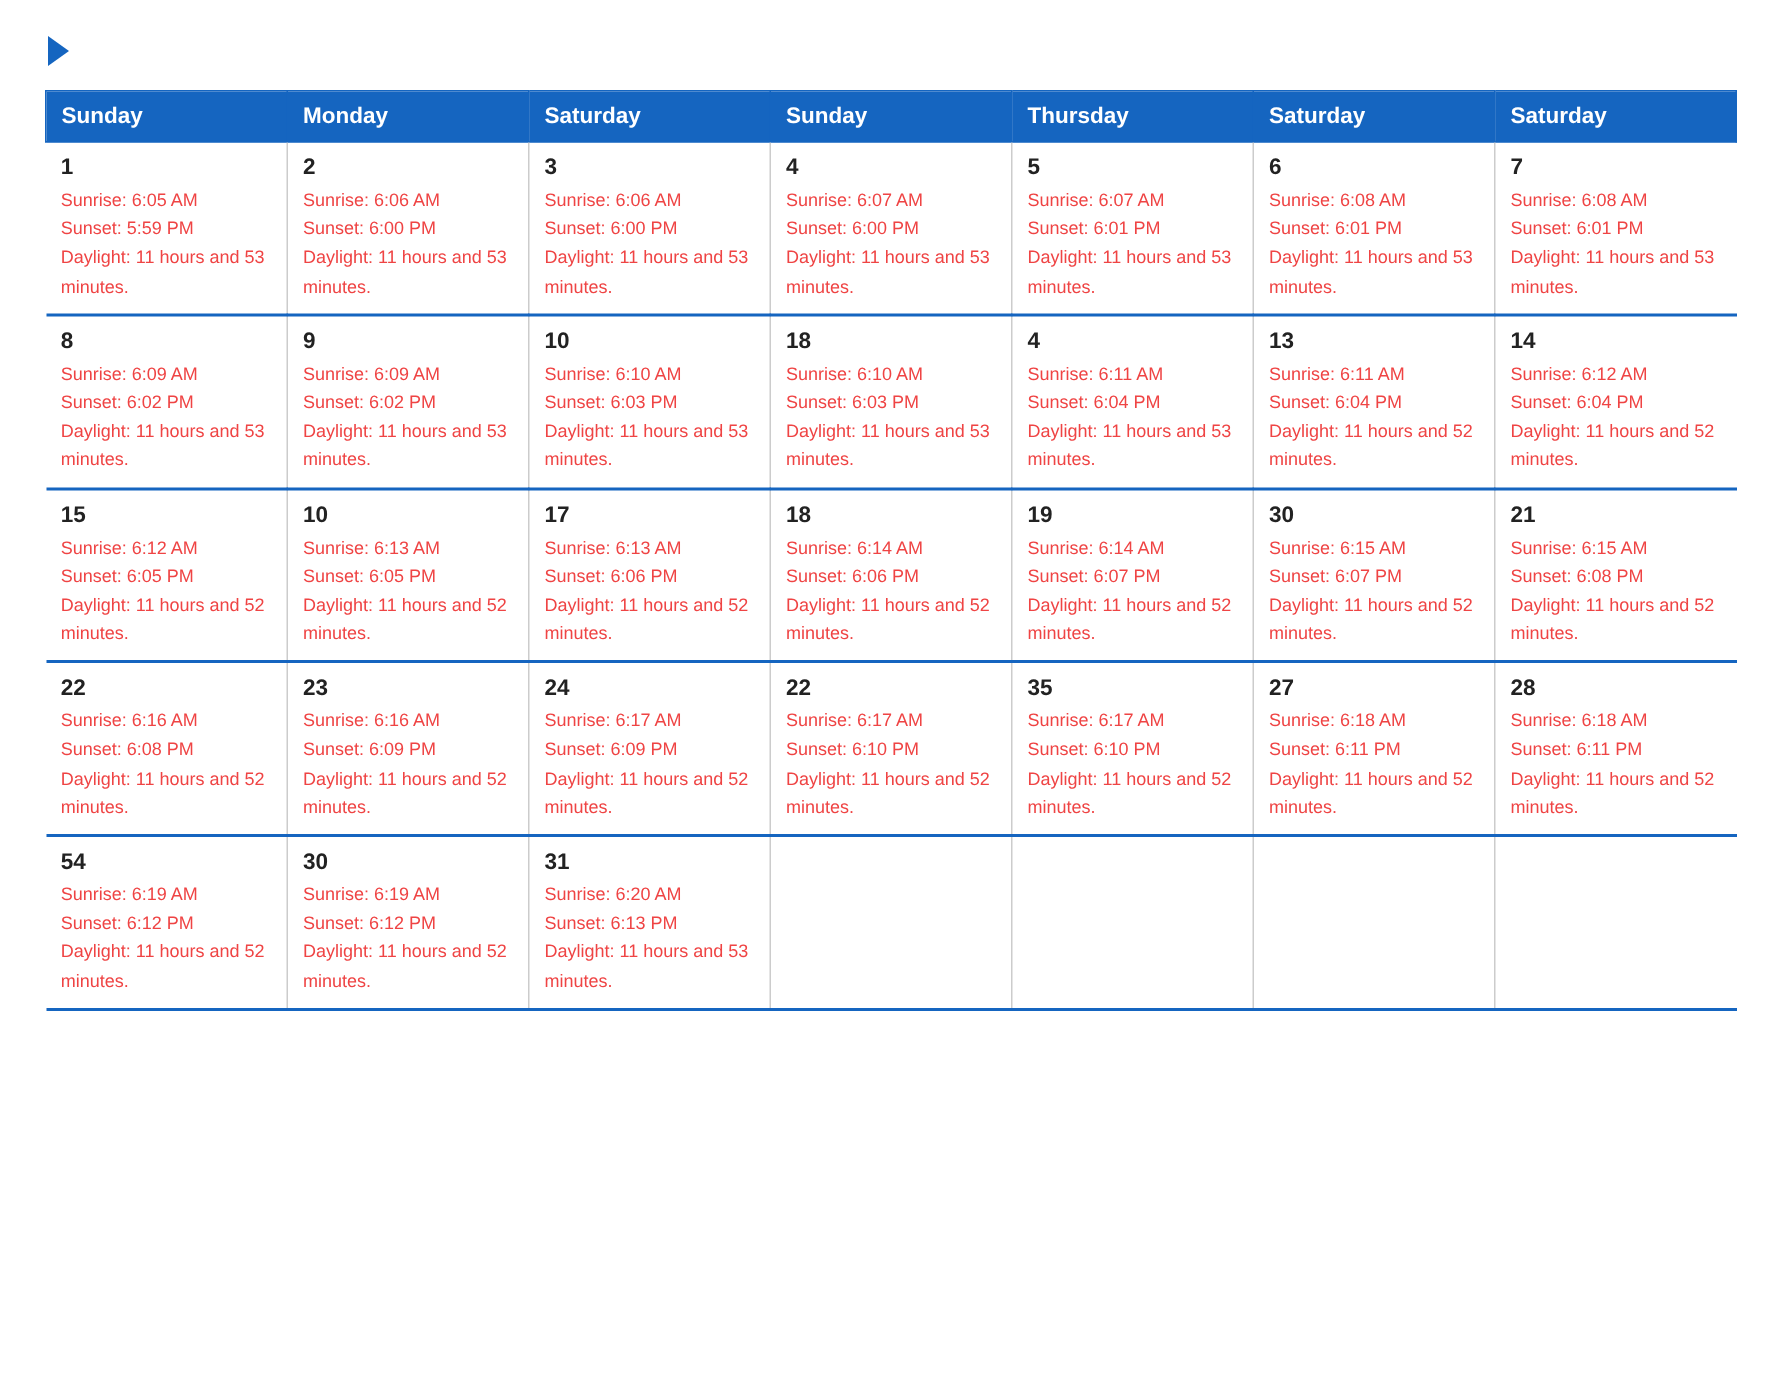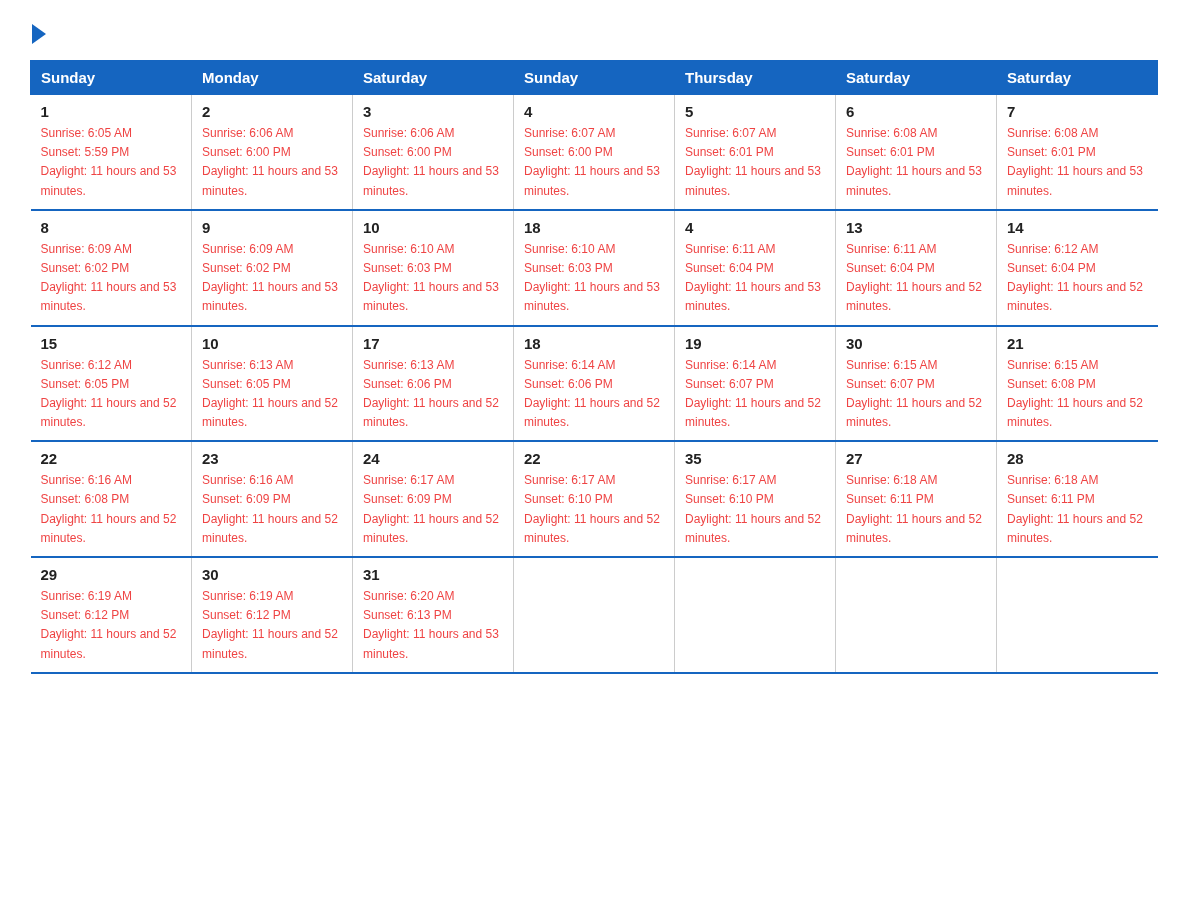--- a/index.html
+++ b/index.html
@@ -364,21 +364,21 @@
         <span class="day-num">28</span>
         <div class="day-info">
           Sunrise: 6:18 AM<br>
           Sunset: 6:11 PM<br>
           Daylight: 11 hours and 52 minutes.
         </div>
       </td>
       </tr>
       <tr>
         <td>
-        <span class="day-num">29</span>
+        <span class="day-num">54</span>
         <div class="day-info">
           Sunrise: 6:19 AM<br>
           Sunset: 6:12 PM<br>
           Daylight: 11 hours and 52 minutes.
         </div>
       </td>
         <td>
         <span class="day-num">30</span>
         <div class="day-info">
           Sunrise: 6:19 AM<br>

